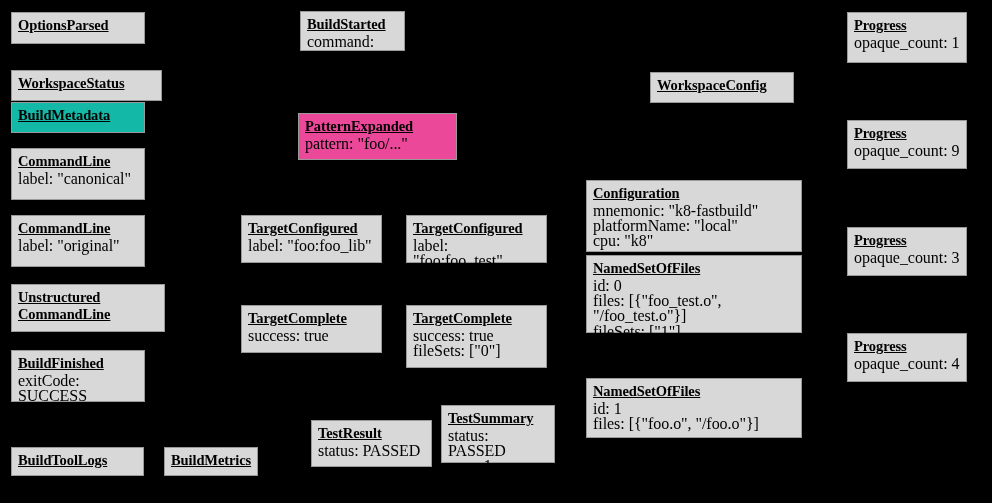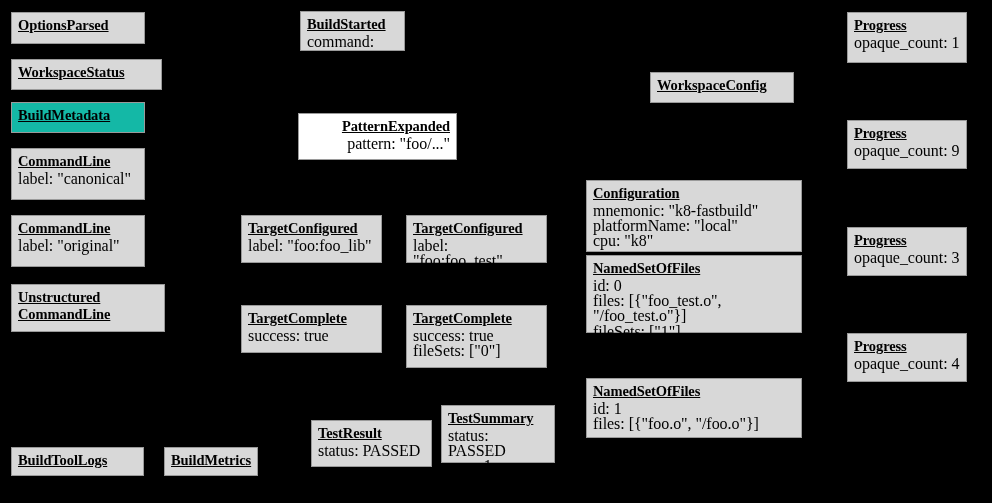--- a/index.html
+++ b/index.html
@@ -47,49 +47,53 @@
     display: none;
   }
 </style>
 </head>
 <body>
 
 <div id="canvas" style="background: rgb(0, 0, 0);">
     <div class="node" style="left: 11px; top: 12px; width: 134px; height: 32px; background: rgb(216, 216, 216); border-color: rgb(154, 154, 154); color: rgb(0, 0, 0);">
       <span class="node-title">OptionsParsed</span>
     </div>
-    <div class="node" style="left: 11px; top: 59px; width: 151px; height: 31px; background: rgb(216, 216, 216); border-color: rgb(154, 154, 154); color: rgb(0, 0, 0);">
+    <div class="node" style="left: 11px; top: 70px; width: 151px; height: 31px; background: rgb(216, 216, 216); border-color: rgb(154, 154, 154); color: rgb(0, 0, 0);">
       <span class="node-title">WorkspaceStatus</span>
     </div>
     <div class="node" style="left: 11px; top: 102px; width: 134px; height: 31px; background: #14b8a6; border-color: rgb(154, 154, 154); color: rgb(0, 0, 0);">
       <span class="node-title">BuildMetadata</span>
     </div>
     <div class="node" style="left: 11px; top: 148px; width: 134px; height: 52px; background: rgb(216, 216, 216); border-color: rgb(154, 154, 154); color: rgb(0, 0, 0);">
       <span class="node-title">CommandLine</span>
       <span class="node-fields">label: "canonical"</span>
     </div>
     <div class="node" style="left: 11px; top: 215px; width: 134px; height: 52px; background: rgb(216, 216, 216); border-color: rgb(154, 154, 154); color: rgb(0, 0, 0);">
       <span class="node-title">CommandLine</span>
       <span class="node-fields">label: "original"</span>
     </div>
     <div class="node" style="left: 11px; top: 284px; width: 154px; height: 48px; background: rgb(216, 216, 216); border-color: rgb(154, 154, 154); color: rgb(0, 0, 0);">
       <span class="node-title">Unstructured
 CommandLine</span>
     </div>
+    <div class="node" style="left: 11px; top: 350px; width: 134px; height: 52px; background: rgb(216, 216, 216); border-color: rgb(154, 154, 154); color: rgb(0, 0, 0);">
+      <span class="node-title">BuildFinished</span>
+      <span class="node-fields">exitCode: SUCCESS</span>
+    </div>
     <div class="node" style="left: 11px; top: 447px; width: 133px; height: 29px; background: rgb(216, 216, 216); border-color: rgb(154, 154, 154); color: rgb(0, 0, 0);">
       <span class="node-title">BuildToolLogs</span>
     </div>
     <div class="node" style="left: 164px; top: 447px; width: 94px; height: 29px; background: rgb(216, 216, 216); border-color: rgb(154, 154, 154); color: rgb(0, 0, 0);">
       <span class="node-title">BuildMetrics</span>
     </div>
     <div class="node" style="left: 300px; top: 11px; width: 105px; height: 40px; background: rgb(216, 216, 216); border-color: rgb(154, 154, 154); color: rgb(0, 0, 0);">
       <span class="node-title">BuildStarted</span>
       <span class="node-fields">command: test</span>
     </div>
-    <div class="node" style="left: 298px; top: 113px; width: 159px; height: 47px; background: #ffffff; border-color: rgb(154, 154, 154); color: rgb(0, 0, 0); text-align: right;">
+    <div class="node" style="left: 298px; top: 113px; width: 159px; height: 47px; background: #ec4899; border-color: rgb(154, 154, 154); color: rgb(0, 0, 0);">
       <span class="node-title">PatternExpanded</span>
       <span class="node-fields">pattern: "foo/..."</span>
     </div>
     <div class="node" style="left: 241px; top: 215px; width: 141px; height: 48px; background: rgb(216, 216, 216); border-color: rgb(154, 154, 154); color: rgb(0, 0, 0);">
       <span class="node-title">TargetConfigured</span>
       <span class="node-fields">label: "foo:foo_lib"</span>
     </div>
     <div class="node" style="left: 406px; top: 215px; width: 141px; height: 48px; background: rgb(216, 216, 216); border-color: rgb(154, 154, 154); color: rgb(0, 0, 0);">
       <span class="node-title">TargetConfigured</span>
       <span class="node-fields">label: "foo:foo_test"</span>

